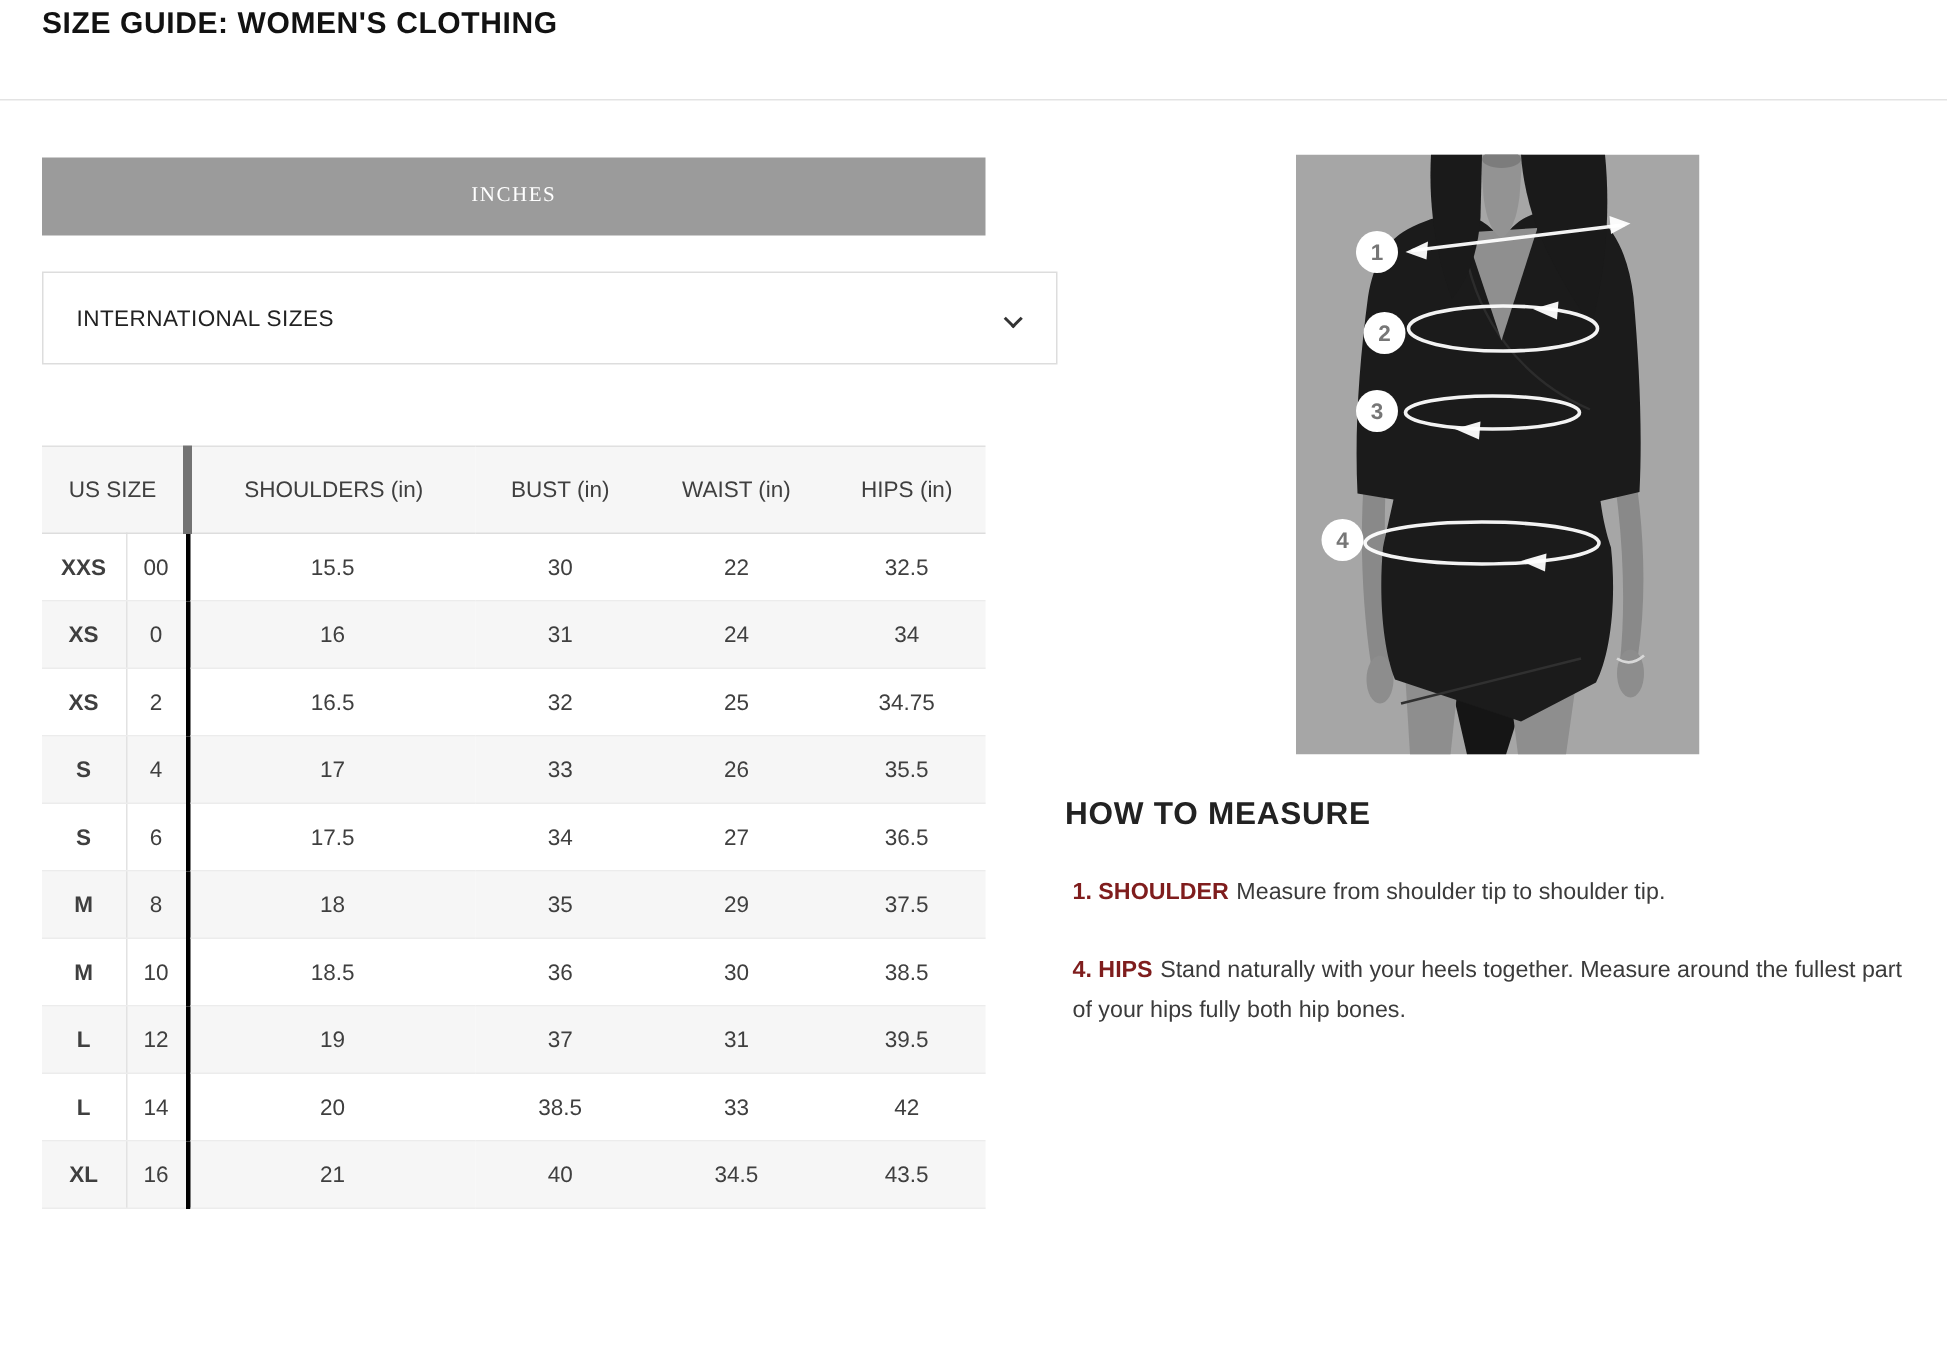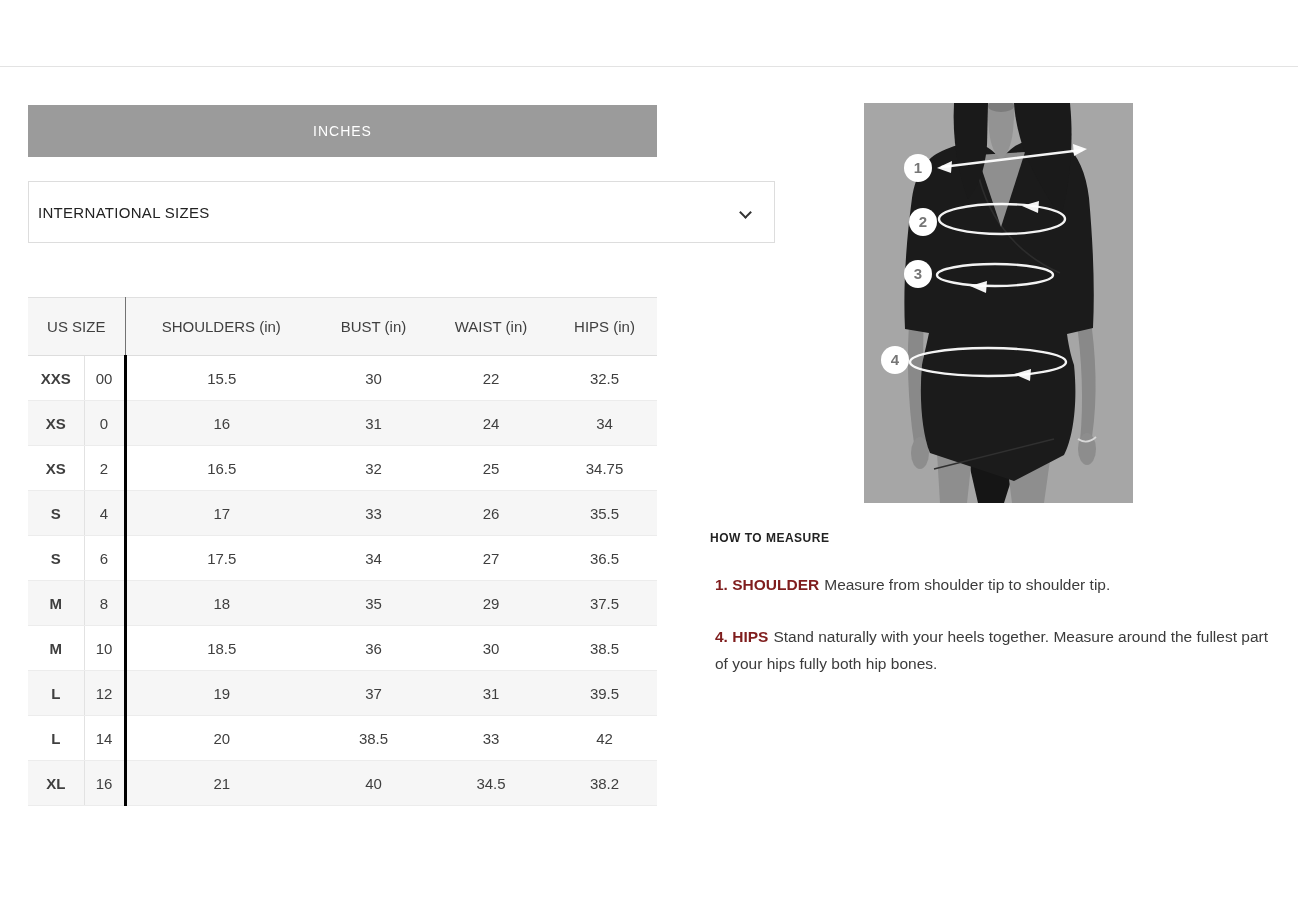--- a/index.html
+++ b/index.html
@@ -17,78 +17,79 @@
     font-size:20px; font-weight:bold; letter-spacing:.4px; color:#121212;
   }
   .title-divider {
     position:absolute; left:0; top:66px; width:1298px; height:1px; background:#e3e3e3;
   }
 
   
   .tabs { position:absolute; left:28px; top:105px; width:629px; height:52px; display:flex; }
   .tab {
     flex:1 1 50%; height:100%; border:none; background:#fff; cursor:pointer;
-    font-family:Liberation Sans, sans-serif;
+    font-family:Liberation Serif, serif;
     font-size:14px; letter-spacing:1px; color:#222;
     display:flex; align-items:center; justify-content:center;
   }
   .tab.active { background:#9b9b9b; color:#ffffff; }
   .tab.inactive { border:1px solid #ddd; }
 
   
   .dropdown {
-    position:absolute; left:28px; top:181px; width:747px; height:62px;
+    position:absolute; left:28px; top:181px; width:677px; height:62px;
     border:1px solid #ddd; background:#fff; cursor:pointer;
-    display:flex; align-items:center; padding:0 9px;
+    display:flex; align-items:center; padding:0 22px;
     font-size:15px; color:#222; letter-spacing:.3px;
   }
   .chevron {
     position:absolute; right:24px; top:26px;
     width:9px; height:9px;
     border-right:2px solid #333; border-bottom:2px solid #333;
     transform:rotate(45deg);
   }
 
   
   .size-table {
     position:absolute; left:28px; top:297px; width:629px;
     border-collapse:collapse; font-size:15px; color:#3f3f3f;
   }
   .size-table th {
     height:58px; font-weight:normal; text-align:center;
     background:#f6f6f6;
     border-top:1px solid #e0e0e0; border-bottom:1px solid #ddd;
   }
-  .size-table th.us-size { border-right:1px solid #737373; }
+  .size-table th.us-size { border-right:6px solid #737373; }
   .size-table td { height:45px; text-align:center; border-bottom:1px solid #ececec; }
   .size-table tbody tr:nth-child(even) td { background:#f6f6f6; }
   .size-table td.c-letter { border-right:1px solid #e2e2e2;font-weight:bold; }
   .size-table td.c-number { border-right:3px solid #000000; }
 
   
   .figure { position:absolute; left:864px; top:103px; width:269px; height:400px; }
   .figure svg { display:block; }
 
   
   .measure { position:absolute; left:710px; top:531px; width:562px; }
   .measure-heading {
-    font-size:12px; font-weight:bold; letter-spacing:.5px; color:#222;
+    font-size:21px; font-weight:bold; letter-spacing:.5px; color:#222;
     margin-bottom:26px;
   }
   .step {
     font-size:15.5px; line-height:27px; color:#3b3b3b;
     margin-bottom:25px; padding-left:5px;
   }
   .step strong { color:#7f1d1d; margin-right:5px; }
 </style>
 </head>
 <body>
 
 <div class="page">
 
+  <h1 class="page-title">SIZE GUIDE: WOMEN'S CLOTHING</h1>
   <div class="title-divider"></div>
 
   <div class="tabs">
     <button class="tab active">INCHES</button>
   </div>
 
   <div class="dropdown">
     <span>INTERNATIONAL SIZES</span>
     <span class="chevron"></span>
   </div>
@@ -183,21 +184,21 @@
         <td>38.5</td>
         <td>33</td>
         <td>42</td>
       </tr>
       <tr>
         <td class="c-letter">XL</td>
         <td class="c-number">16</td>
         <td>21</td>
         <td>40</td>
         <td>34.5</td>
-        <td>38.2</td>
+        <td>43.5</td>
       </tr>
     </tbody>
   </table>
 
   <div class="figure">
     <svg width="269" height="400" viewBox="0 0 269 400">
 
       <rect width="269" height="400" fill="#a6a6a6"></rect>
 
       <polygon points="98,330 162,330 140,400 114,400" fill="#151515"></polygon>

